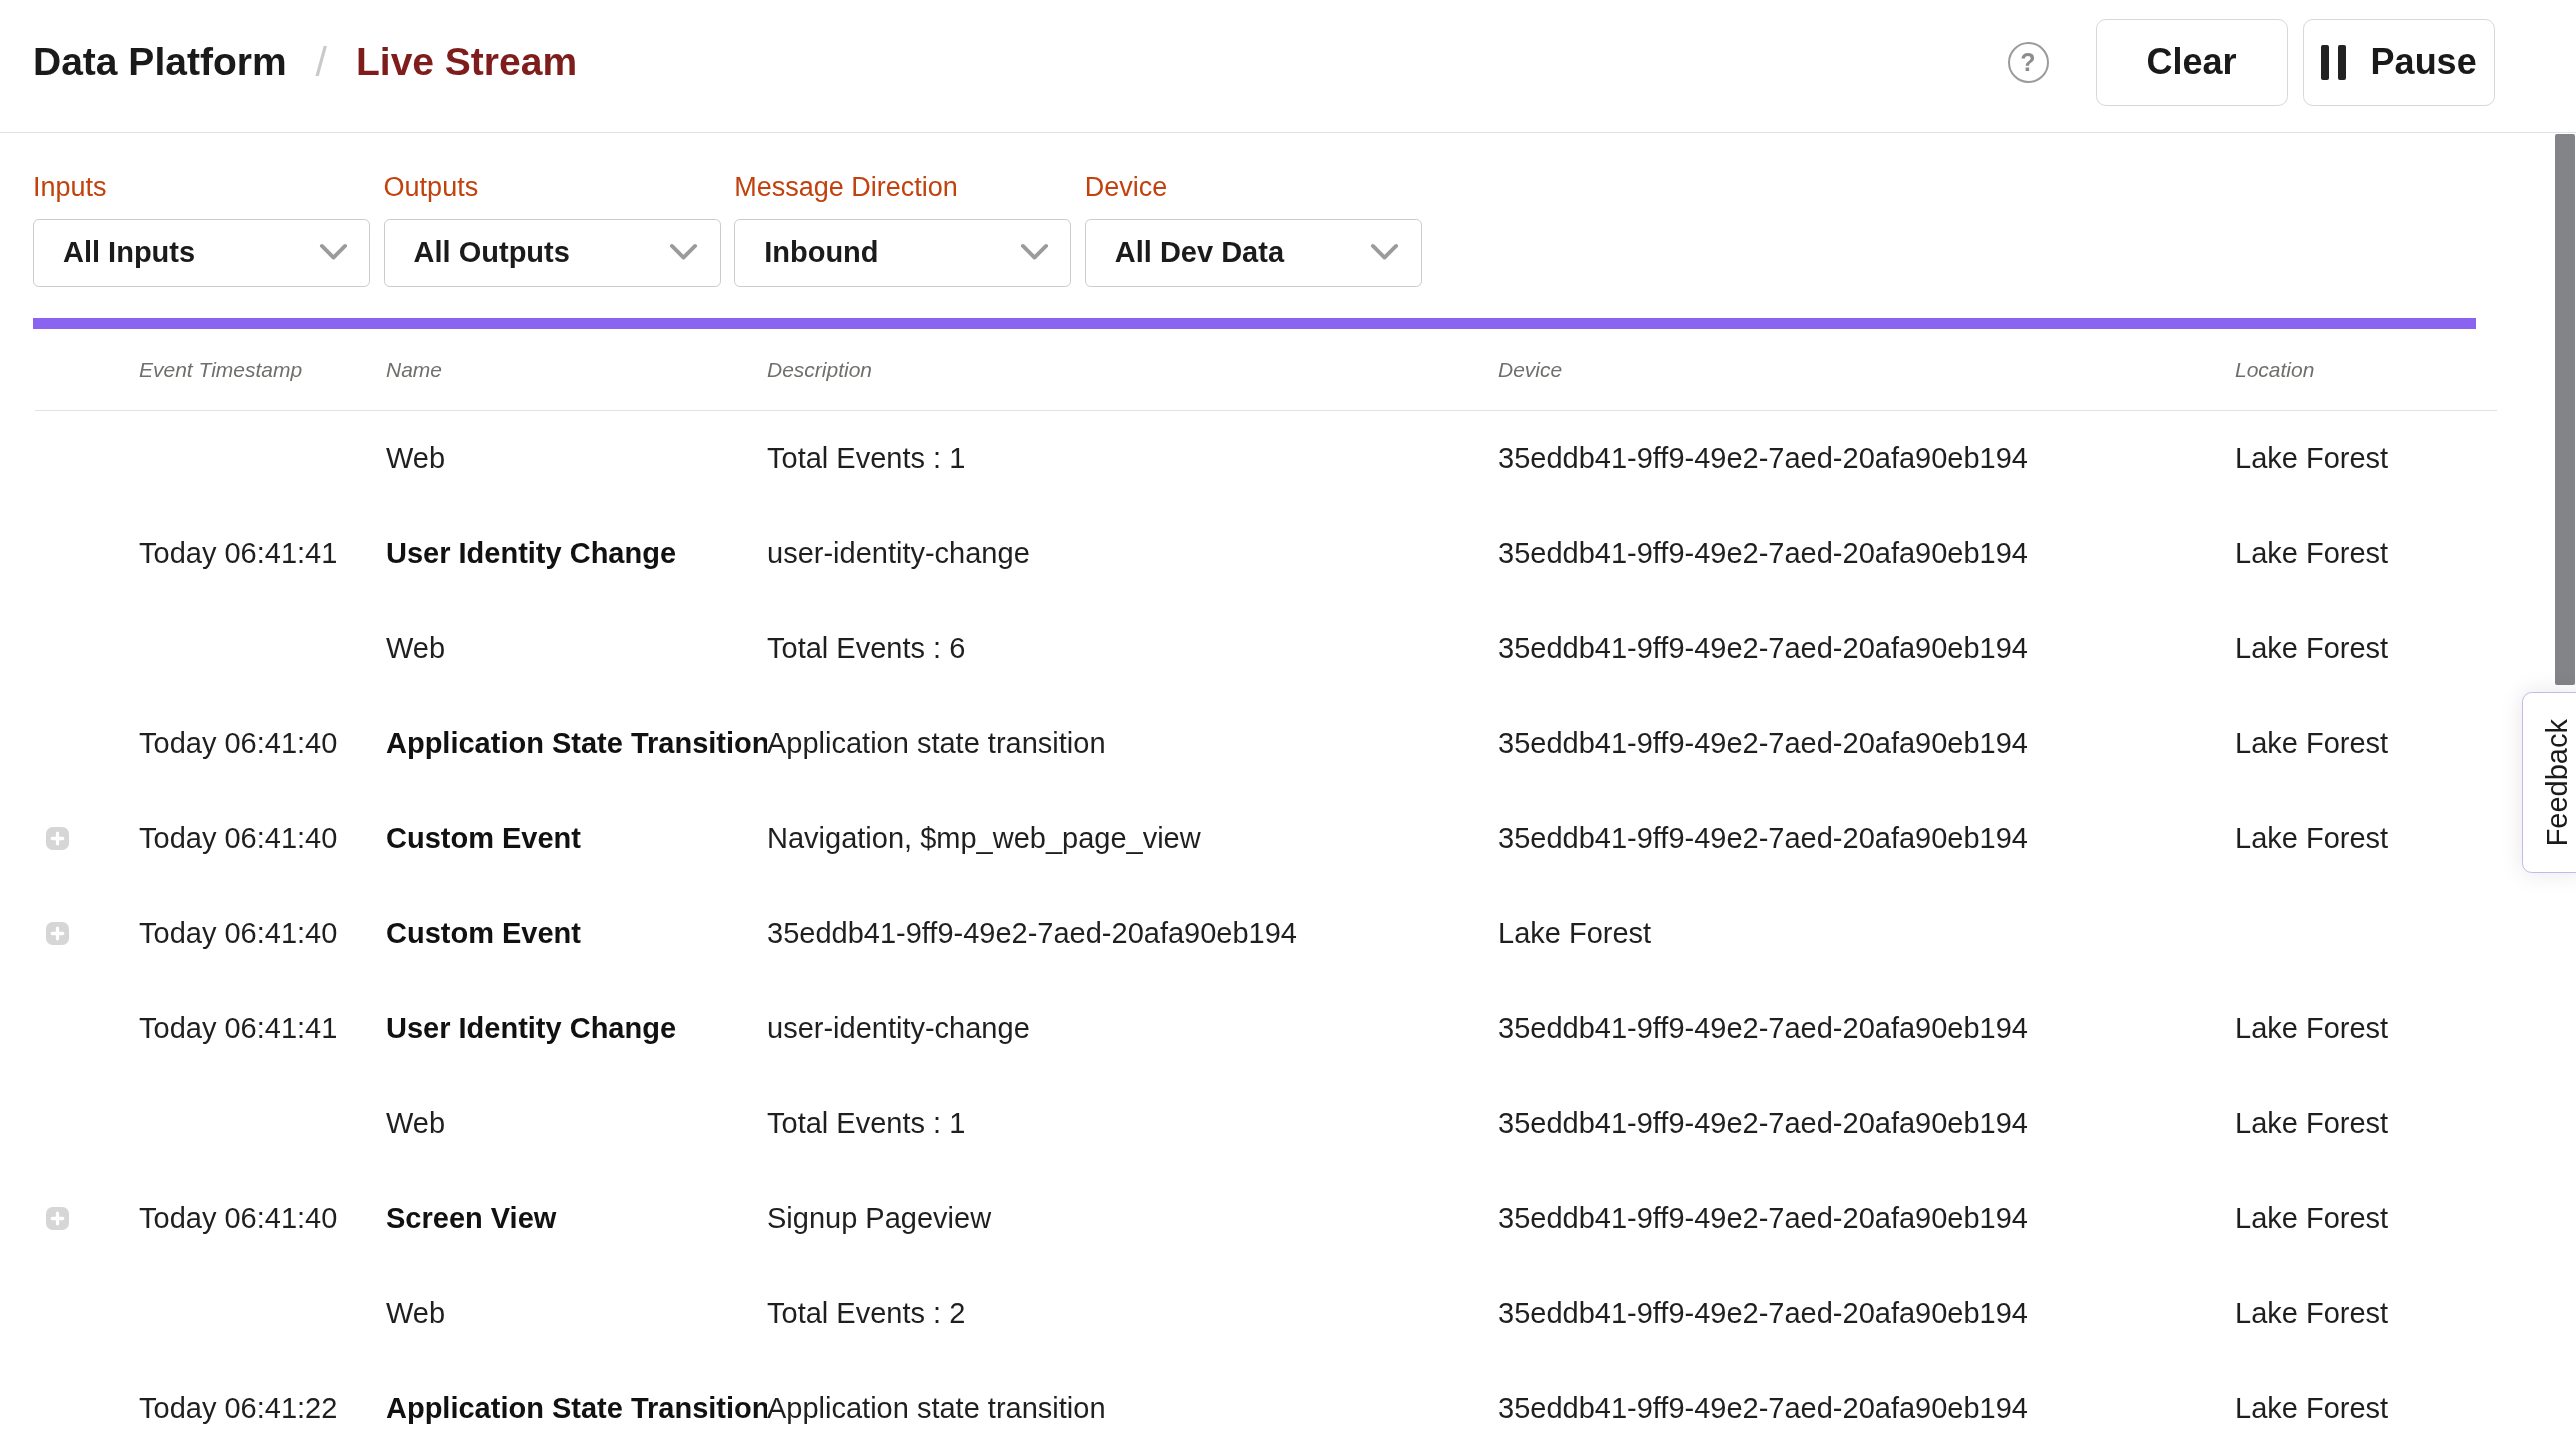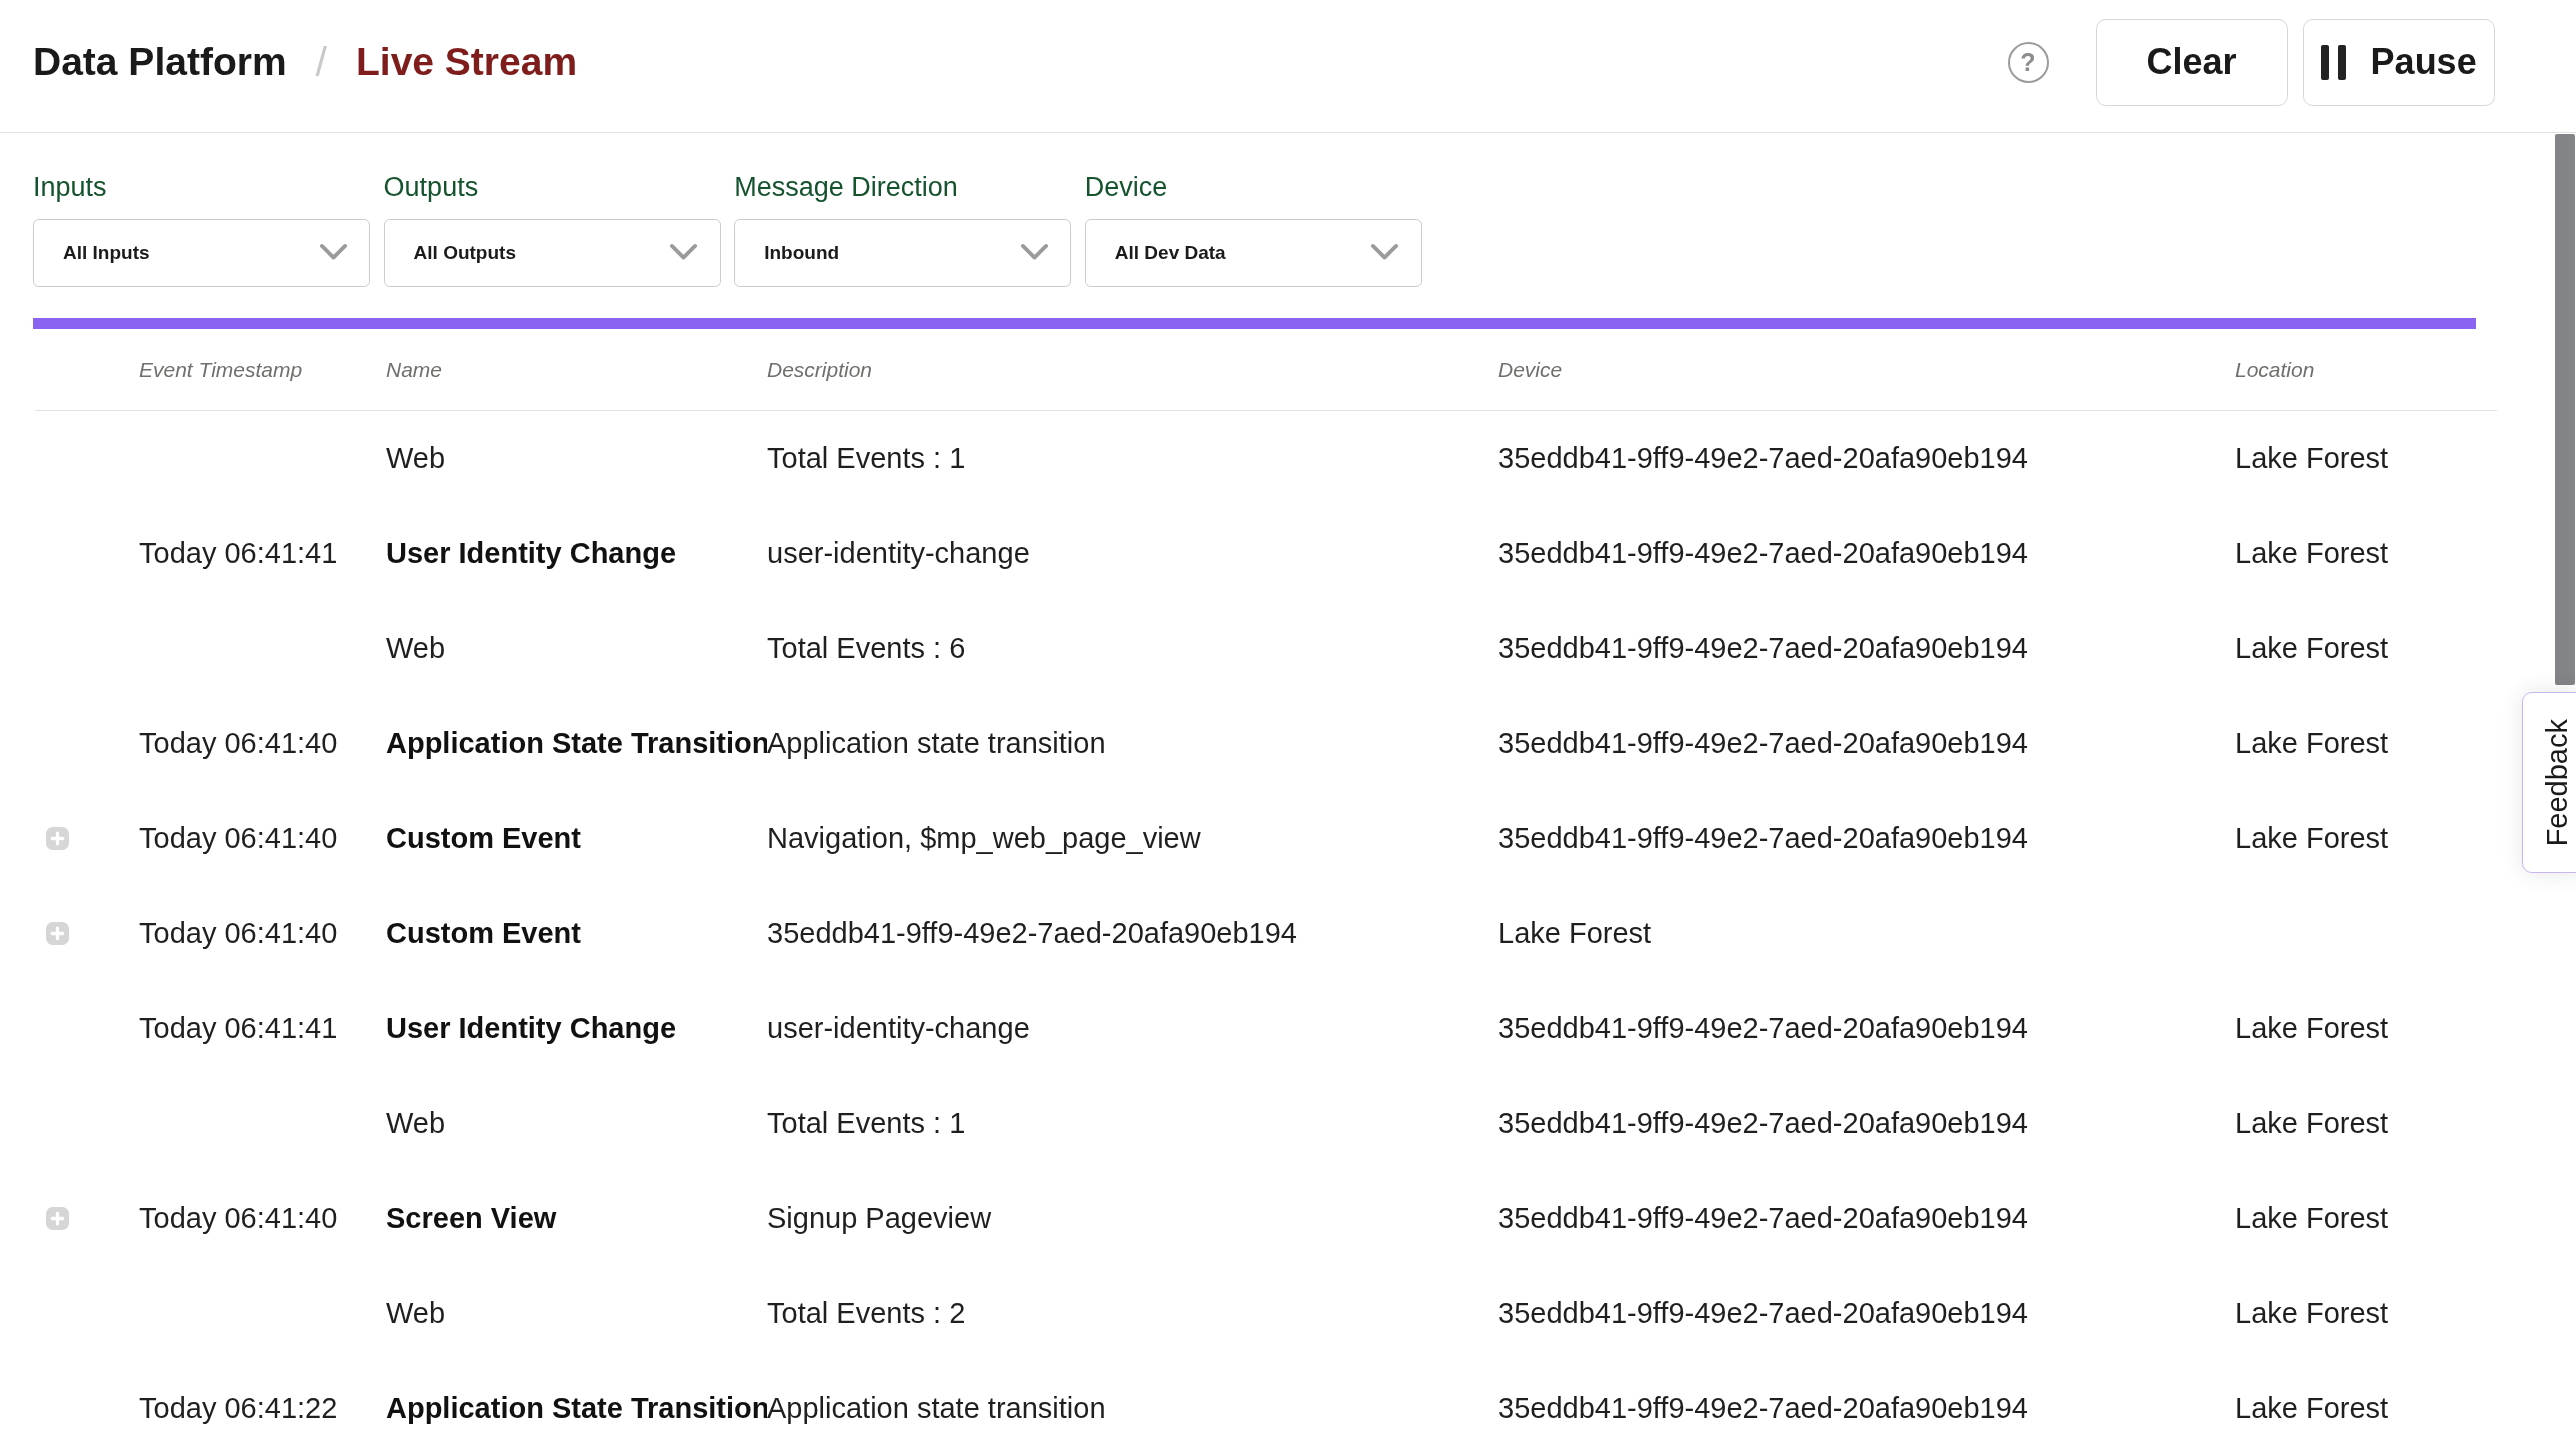--- a/index.html
+++ b/index.html
@@ -22,25 +22,25 @@
     display: flex; align-items: center; justify-content: center; cursor: pointer;
     font-family: inherit; }
   .btn + .btn { margin-left: 15.5px; }
   .pause-icon { display: inline-flex; margin-right: 25px; }
   .pause-icon i { display: block; width: 7.8px; height: 35px; background: #222; border-radius: 1.9px; }
   .pause-icon i + i { margin-left: 8.7px; }
 
   
   .filters { display: flex; padding: 39px 0 0 33px; }
   .filter-group { width: 337px; margin-right: 13.6px; }
-  .filter-label { font-size: 27px; color: #14532d; margin-bottom: 15.5px; }
+  .filter-label { font-size: 27px; color: #c2410c; margin-bottom: 15.5px; }
   .select-box { height: 68px; border: 1.9px solid #cbcbcb; border-radius: 5.8px; background: #fff;
     display: flex; align-items: center; justify-content: space-between;
     padding: 0 21.4px 0 29px; cursor: pointer; }
-  .select-value { font-size: 19px; font-weight: 700; color: #1b1b1b; }
+  .select-value { font-size: 29px; font-weight: 700; color: #1b1b1b; }
   .chevron { flex: 0 0 auto; }
 
   
   .accent-bar { margin: 31px 0 0 33px; width: 2443px; height: 11.6px; background: #8a63f0; }
 
   
   .grid { display: grid; grid-template-columns: 104px 247px 381px 731px 737px 263px;
     margin-left: 35px; width: 2462px; }
   .thead { height: 82px; border-bottom: 1.9px solid #e2e2e2; align-items: center; }
   .thead .hcell { font-size: 21px; color: #6f6f6c; font-style: italic; }

